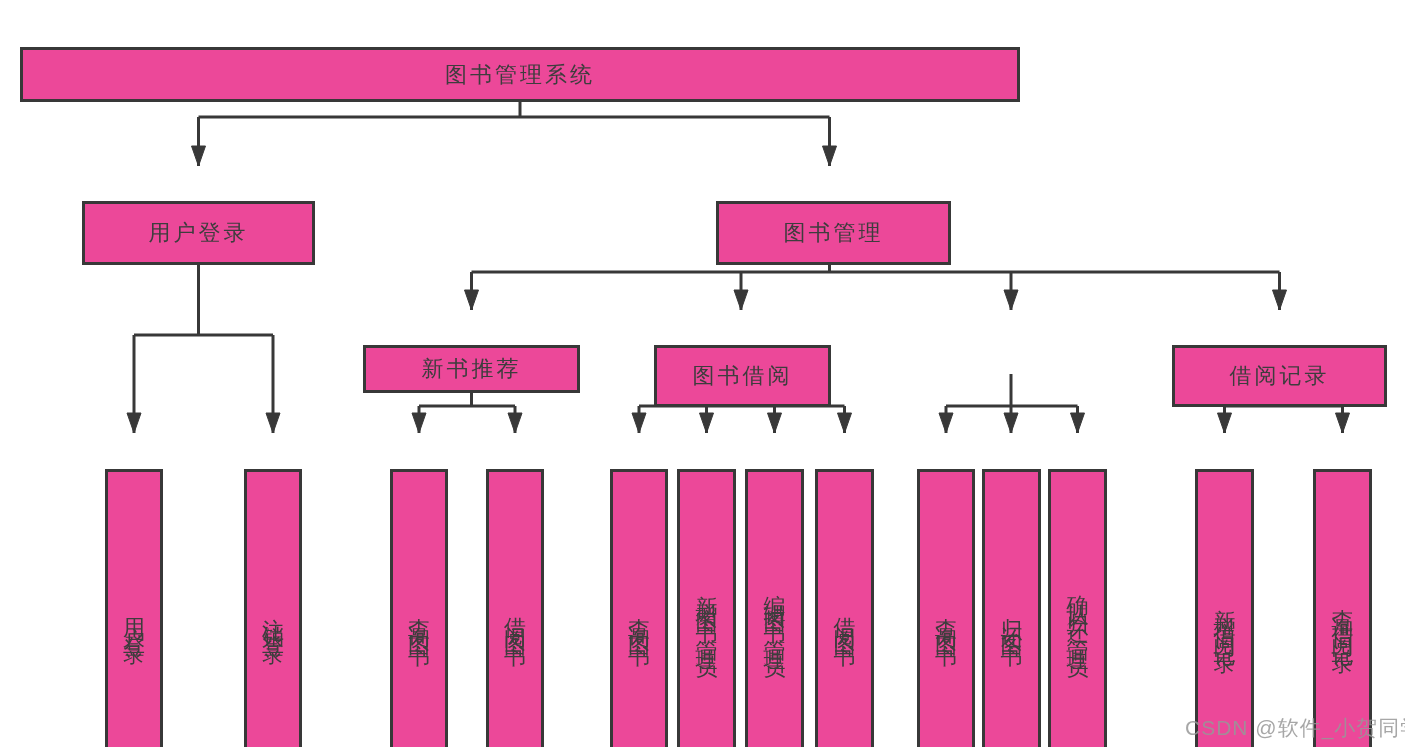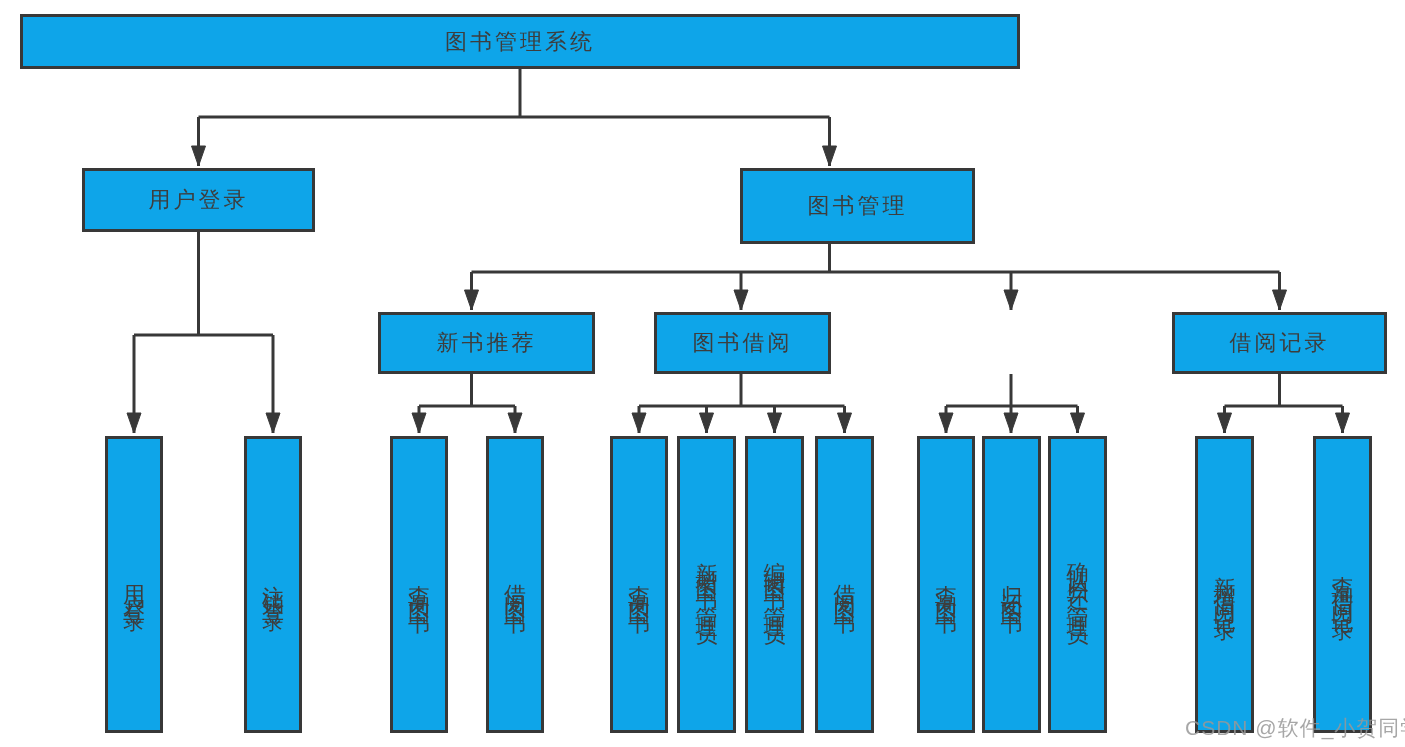--- a/index.html
+++ b/index.html
@@ -18,26 +18,27 @@
   #connectors {
     position: absolute;
     left: 0;
     top: 0;
     width: 1405px;
     height: 747px;
   }
   .node {
     position: absolute;
     box-sizing: border-box;
-    background: #0ea5e9;
+    background: #ec4899;
     border: 3px solid #383838;
     display: flex;
     align-items: center;
     justify-content: center;
     color: #3d3d3d;
+    margin-top: 33px;
   }
   .node.h span {
     font-size: 22px;
     letter-spacing: 3px;
     white-space: nowrap;
   }
   .node.v span {
     writing-mode: vertical-rl;
     text-orientation: mixed;
     font-size: 22px;
@@ -110,25 +111,25 @@
     </g>
   </svg>
 
   <div class="node h" style="left:20px;top:14px;width:1000px;height:55px">
     <span>图书管理系统</span>
   </div>
 
   <div class="node h" style="left:82px;top:168px;width:233px;height:64px">
     <span>用户登录</span>
   </div>
-  <div class="node h" style="left:740px;top:168px;width:235px;height:76px">
+  <div class="node h" style="left:716px;top:168px;width:235px;height:64px">
     <span>图书管理</span>
   </div>
 
-  <div class="node h" style="left:378px;top:312px;width:217px;height:62px">
+  <div class="node h" style="left:363px;top:312px;width:217px;height:48px">
     <span>新书推荐</span>
   </div>
   <div class="node h" style="left:654px;top:312px;width:177px;height:62px">
     <span>图书借阅</span>
   </div>
   <div class="node h" style="left:1172px;top:312px;width:215px;height:62px">
     <span>借阅记录</span>
   </div>
 
   <div class="node v" style="left:105px;top:436px;width:58px;height:297px">

